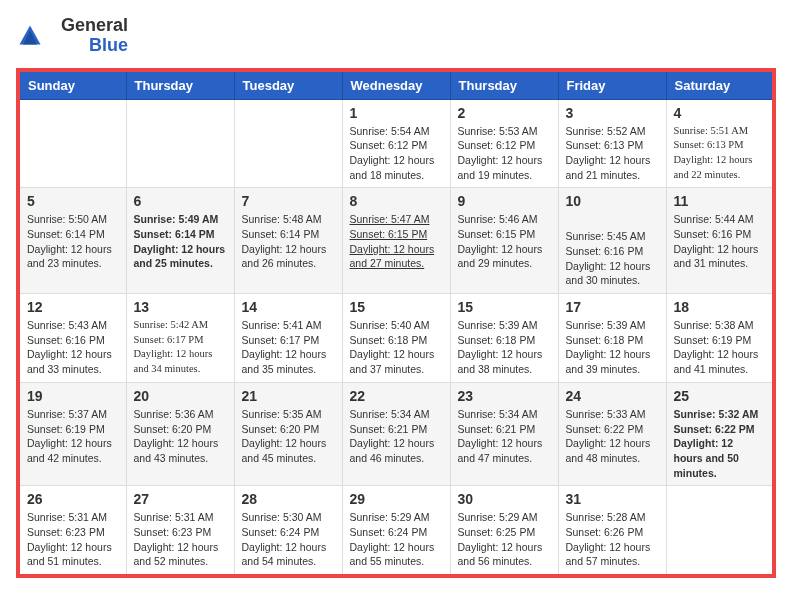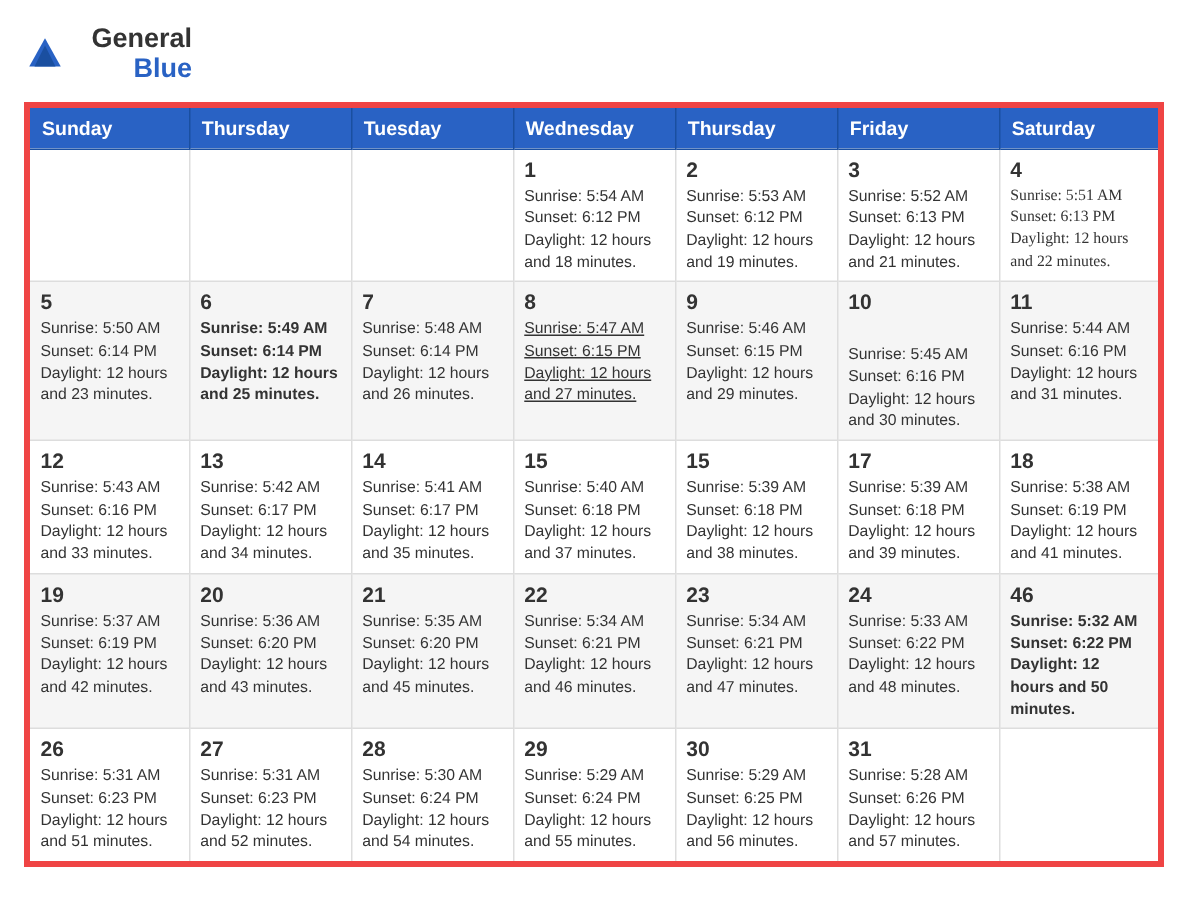--- a/index.html
+++ b/index.html
@@ -202,21 +202,21 @@
       </tr>
       <tr>
         <td>
           <div class="day-number">12</div>
           <div class="day-info" style="white-space: pre-line;">Sunrise: 5:43 AM
 Sunset: 6:16 PM
 Daylight: 12 hours and 33 minutes.</div>
         </td>
         <td>
           <div class="day-number">13</div>
-          <div class="day-info" style="white-space: pre-line;">Sunrise: 5:42 AM
+          <div class="day-info" style="white-space: pre-line; font-family: Liberation Serif, serif;">Sunrise: 5:42 AM
 Sunset: 6:17 PM
 Daylight: 12 hours and 34 minutes.</div>
         </td>
         <td>
           <div class="day-number">14</div>
           <div class="day-info" style="white-space: pre-line;">Sunrise: 5:41 AM
 Sunset: 6:17 PM
 Daylight: 12 hours and 35 minutes.</div>
         </td>
         <td>
@@ -275,21 +275,21 @@
 Sunset: 6:21 PM
 Daylight: 12 hours and 47 minutes.</div>
         </td>
         <td>
           <div class="day-number">24</div>
           <div class="day-info" style="white-space: pre-line;">Sunrise: 5:33 AM
 Sunset: 6:22 PM
 Daylight: 12 hours and 48 minutes.</div>
         </td>
         <td>
-          <div class="day-number">46</div>
+          <div class="day-number">25</div>
           <div class="day-info" style="white-space: pre-line; font-weight: bold;">Sunrise: 5:32 AM
 Sunset: 6:22 PM
 Daylight: 12 hours and 50 minutes.</div>
         </td>
       </tr>
       <tr>
         <td>
           <div class="day-number">26</div>
           <div class="day-info" style="white-space: pre-line;">Sunrise: 5:31 AM
 Sunset: 6:23 PM

